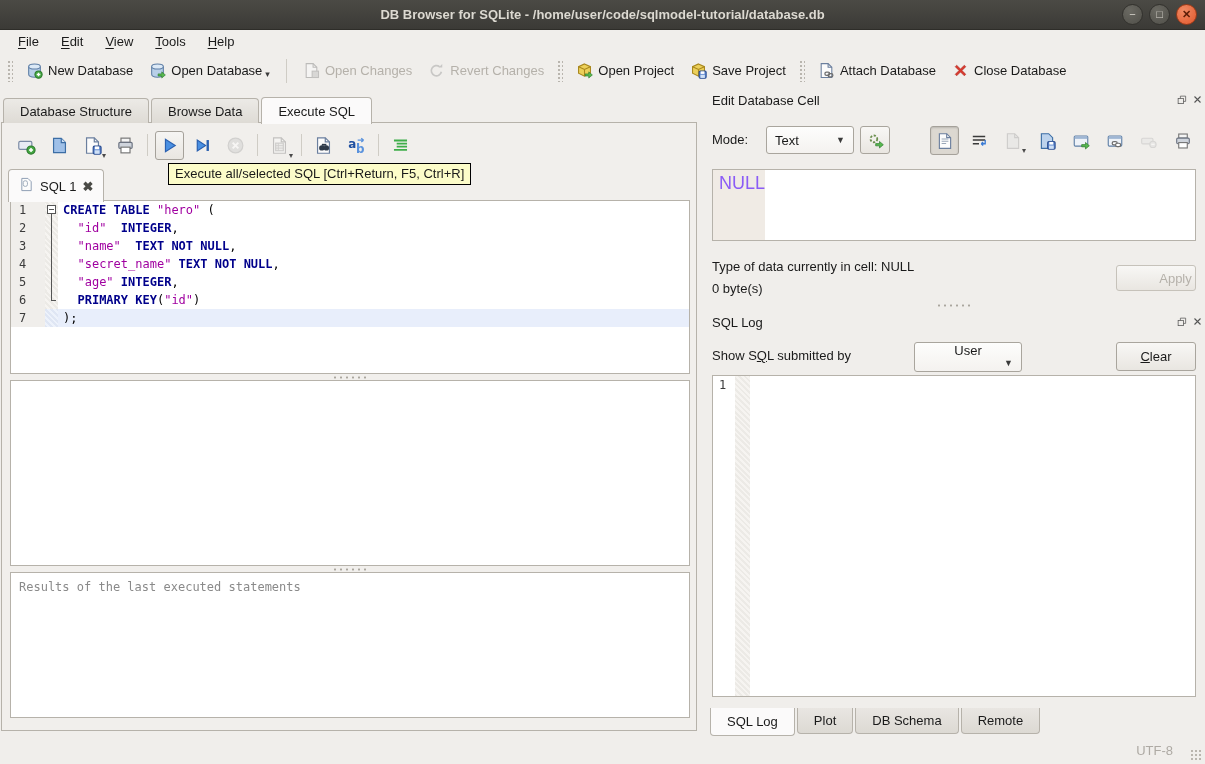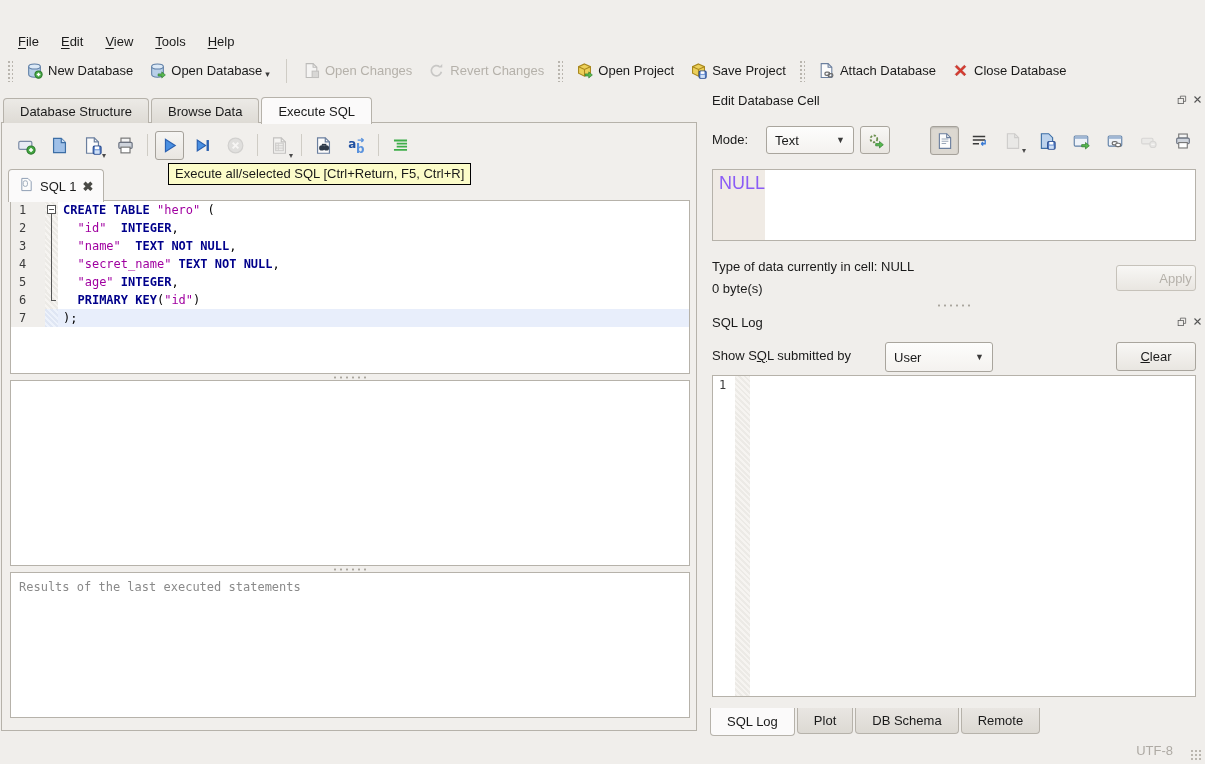--- a/index.html
+++ b/index.html
@@ -112,20 +112,28 @@
   .status-enc { position:absolute; right:32px; color:#aeaaa4; font-size:13px; }
   .grip { position:absolute; right:3px; bottom:3px; width:12px; height:12px;
     background-image:radial-gradient(circle,#b9b5ae 1px,transparent 1.2px); background-size:4px 4px; }
   u { text-decoration:underline; }
 </style>
 </head>
 <body>
 
 <div id="app">
 
+  <div class="titlebar">
+    <div class="title">DB Browser for SQLite - /home/user/code/sqlmodel-tutorial/database.db</div>
+    <div class="win-buttons" id="win-buttons">
+        <div class="win-btn ">−</div>
+        <div class="win-btn ">□</div>
+        <div class="win-btn close">✕</div>
+      </div>
+  </div>
 
   <div class="menubar" id="menubar">
       <span class="menu-item"><u>F</u>ile</span>
       <span class="menu-item"><u>E</u>dit</span>
       <span class="menu-item"><u>V</u>iew</span>
       <span class="menu-item"><u>T</u>ools</span>
       <span class="menu-item"><u>H</u>elp</span>
     </div>
 
   <div class="toolbar" id="main-toolbar">
@@ -446,21 +454,21 @@
   <div class="dock-btns" style="left:1177px; top:317px;">
     <span id="dock2-float"><svg viewBox="0 0 16 16" style="width:12px;height:12px">
           <rect x="1.5" y="4.5" width="7" height="7" fill="none" stroke="#555"></rect>
           <path d="M4.5 4.5V1.5h7v7h-3" fill="none" stroke="#555"></path>
         </svg></span>
     <span id="dock2-close"><svg viewBox="0 0 16 16" style="width:12px;height:12px">
           <path d="M2 2l8 8M10 2l-8 8" stroke="#555" stroke-width="1.5"></path>
         </svg></span>
   </div>
   <div class="label" style="left:712px; top:348px;" id="filter-label">Show S<u>Q</u>L submitted by</div>
-  <div class="combo" style="left:885px; top:342px; width:108px; height:30px;">
+  <div class="combo" style="left:914px; top:342px; width:108px; height:30px;flex-direction:column;">
     <span>User</span>
     <span class="arrow">▼</span>
   </div>
   <div class="push-btn" style="left:1116px; top:342px; width:80px; height:29px;" id="clear-btn"><u>C</u>lear</div>
 
   <div class="log-box">
     <div class="log-num">1</div>
     <div class="log-fold"></div>
   </div>
 

